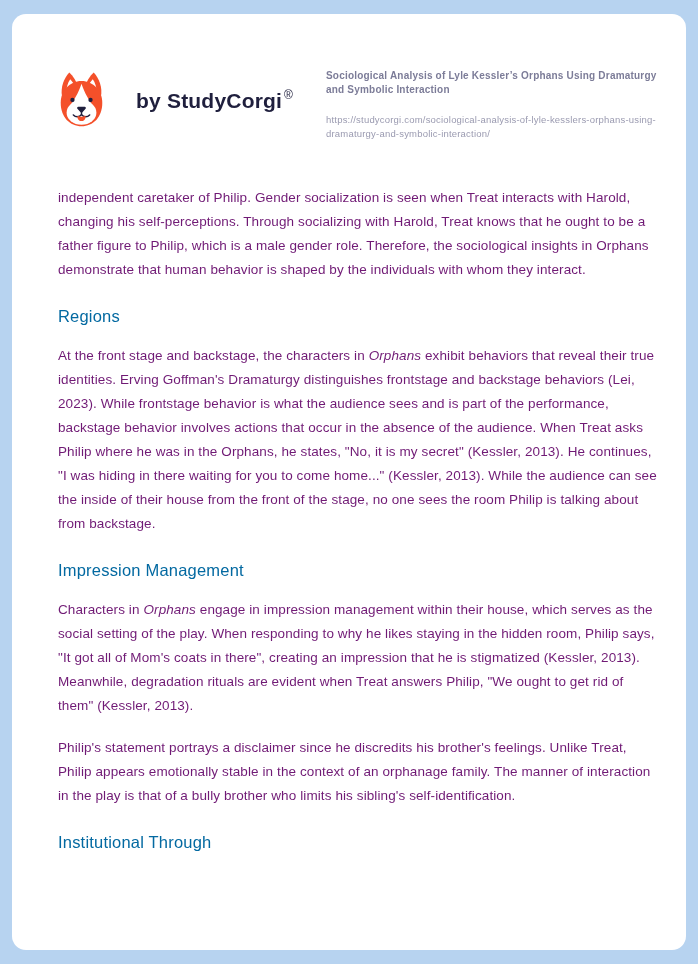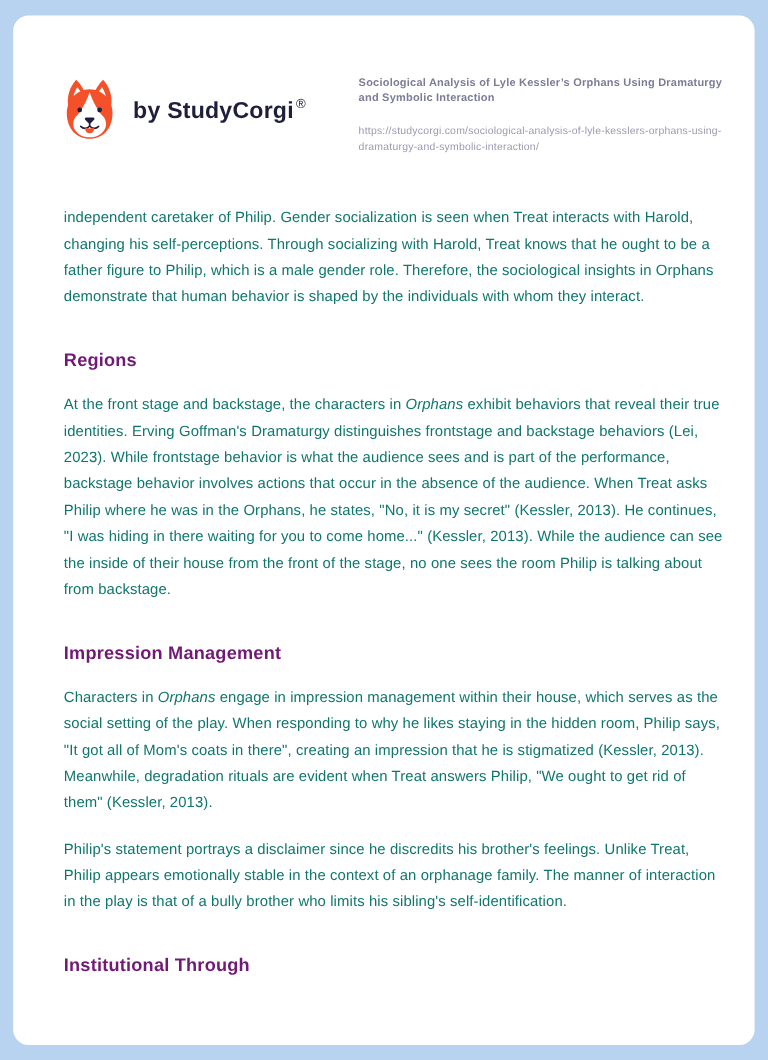--- a/index.html
+++ b/index.html
@@ -17,21 +17,21 @@
     background:#ffffff;
     border-radius:14px;
     padding:58px 28px 0 46px;
   }
   .header {
     display:flex;
     justify-content:space-between;
     align-items:flex-start;
     width:600px;
   }
-  .brand { display:flex; align-items:center; gap:16px; }
+  .brand { display:flex; align-items:center; gap:31px; }
   .brand svg { display:block; }
   .brand-text {
     font-size:21px;
     font-weight:800;
     color:#1f1f3d;
     letter-spacing:0.2px;
     white-space:nowrap;
   }
   .reg {
     font-size:12px;
@@ -53,31 +53,31 @@
     font-size:9.5px;
     line-height:13.5px;
     color:#9a9ab0;
     letter-spacing:0.2px;
     overflow-wrap:break-word;
   }
   .article { margin-top:46px; width:600px; }
   .article p {
     font-size:13.5px;
     line-height:24px;
-    color:#0f766e;
+    color:#701a75;
     letter-spacing:0.1px;
     margin:0 0 18px 0;
   }
   .article h2 {
     font-size:16.5px;
     line-height:24px;
-    font-weight:700;
-    color:#701a75;
+    font-weight:400;
+    color:#0369a1;
     letter-spacing:0.2px;
-    margin:34px 0 16px 0;
+    margin:22px 0 16px 0;
   }
   .article em { }
 </style>
 </head>
 <body>
 
 <div class="card">
 
   <div class="header">
 

